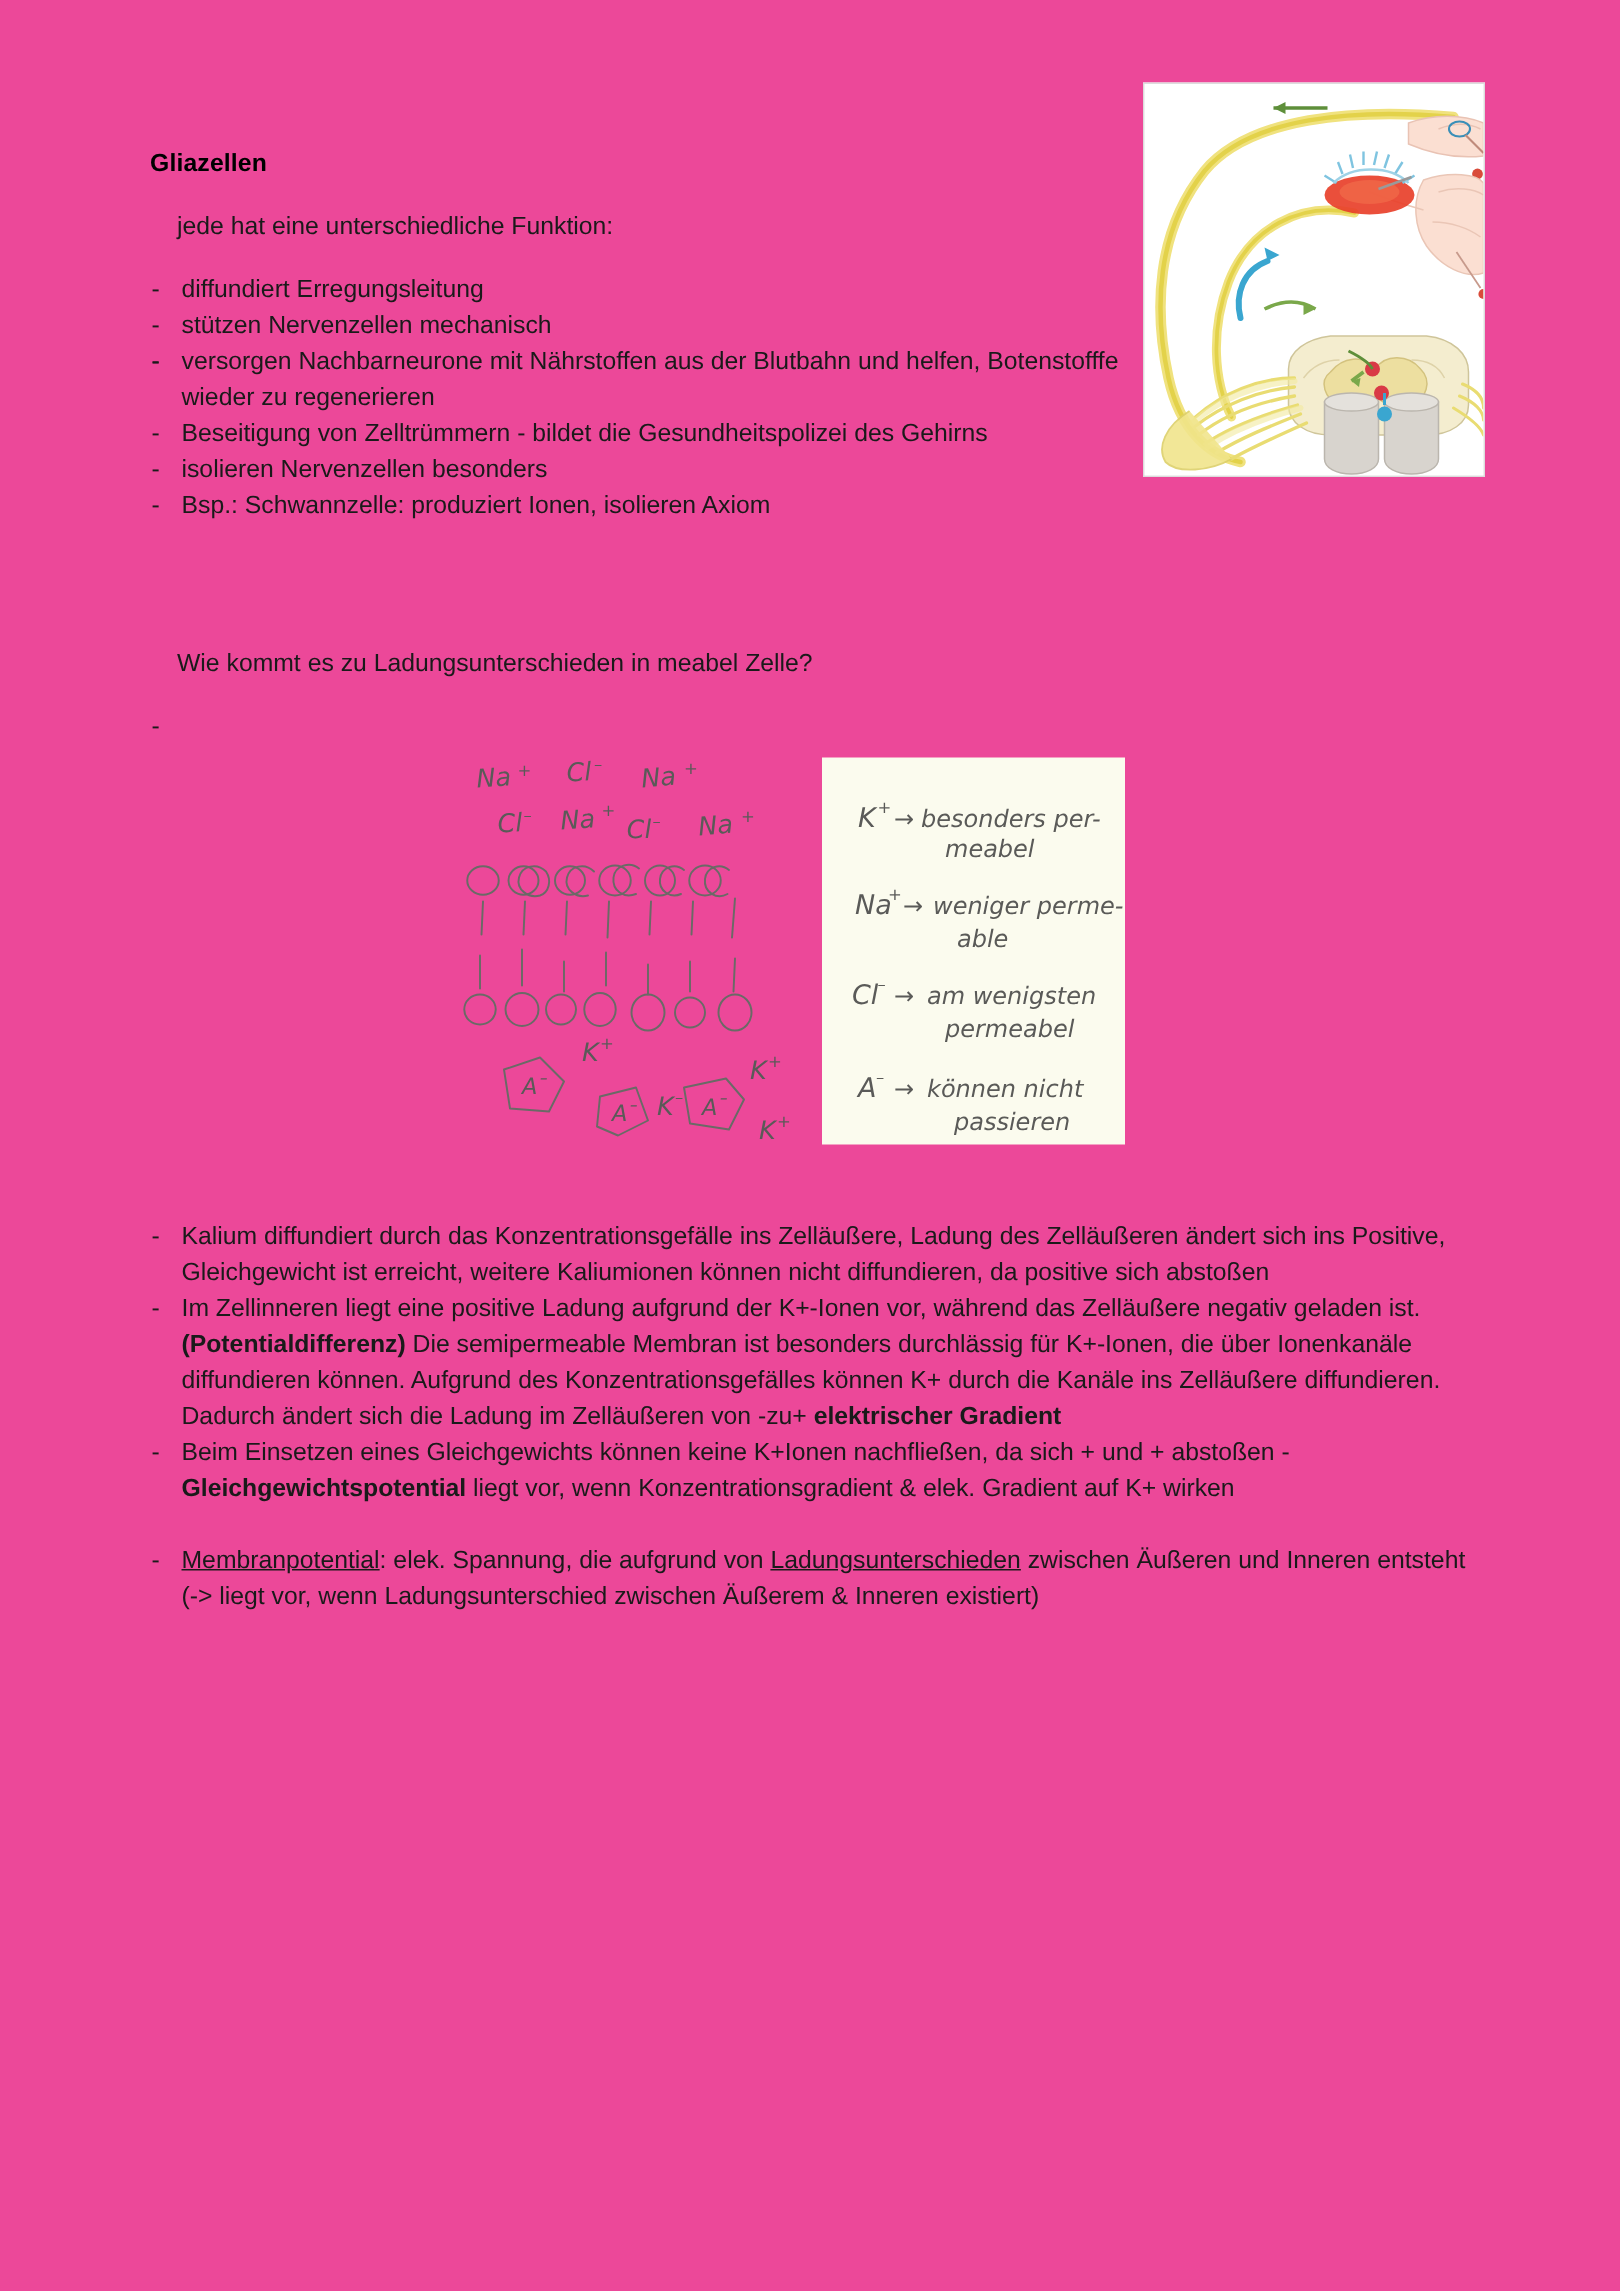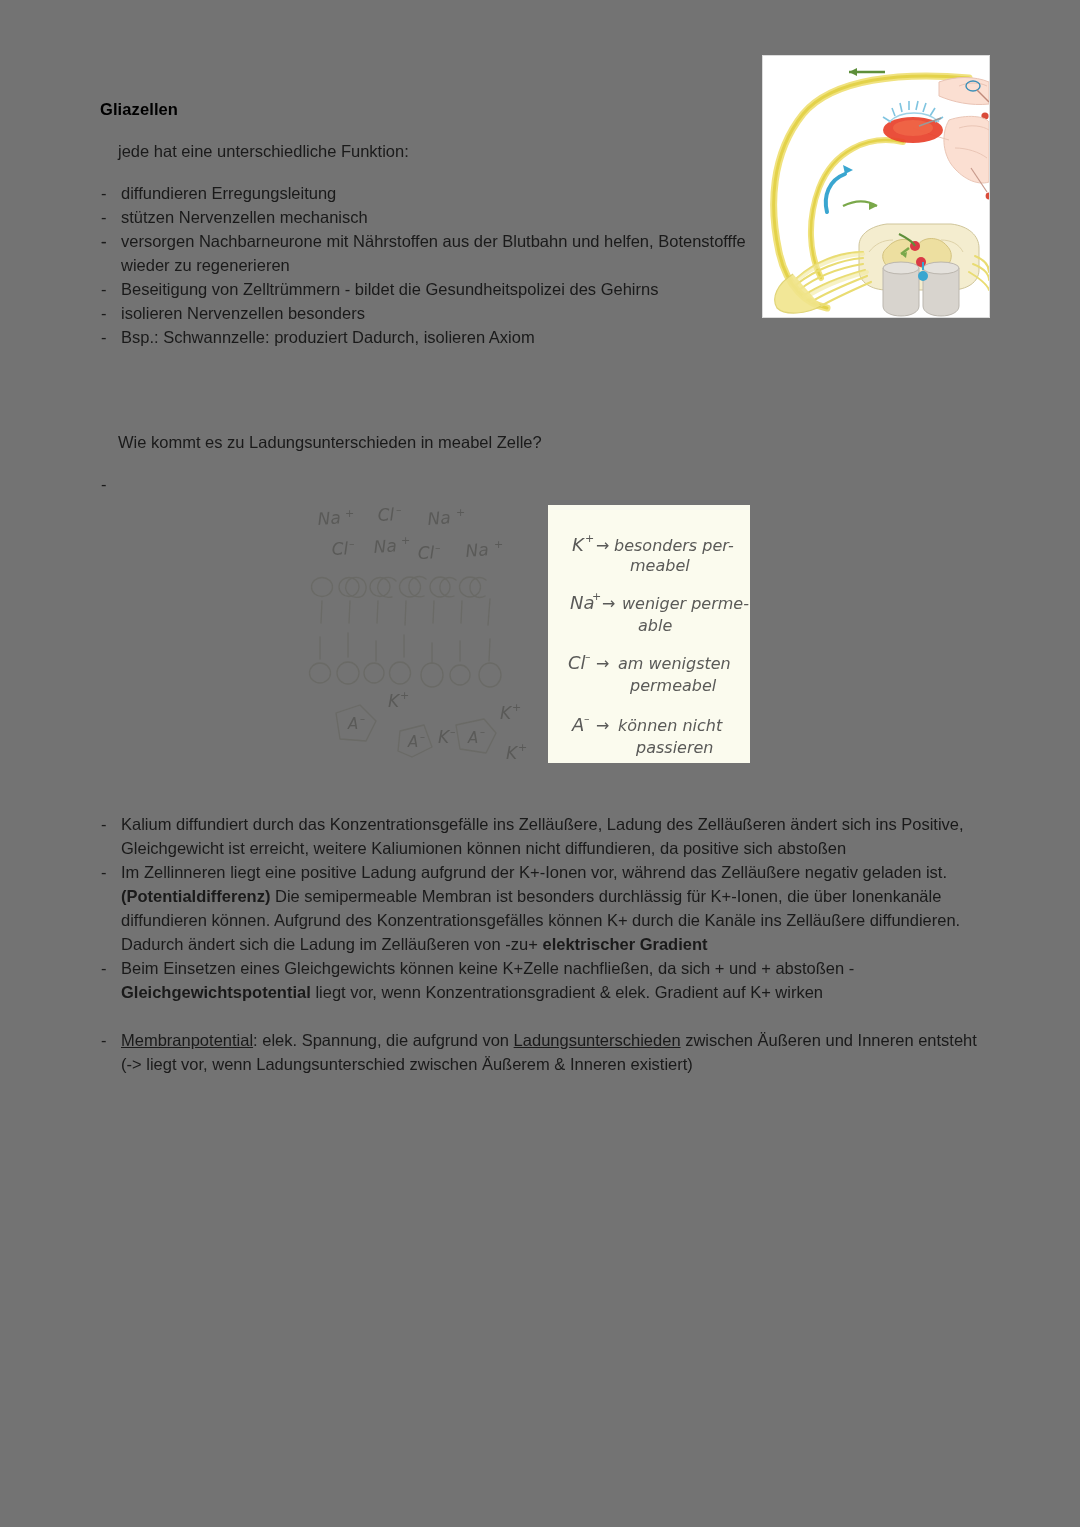--- a/index.html
+++ b/index.html
@@ -13,21 +13,21 @@
     height: 1527px;
     position: relative;
     font-family: "Liberation Sans", sans-serif;
     color: #000000;
     overflow: hidden;
   }
 
   .page {
     position: absolute;
     inset: 0;
-    background: #737373;
+    background: #ec4899;
   }
 
   
   .txt {
     font-size: 16.5px;
     line-height: 24px;
     color: #1a1a1a;
   }
   .heading {
     font-weight: bold;
@@ -126,21 +126,21 @@
 <body>
 
 <div class="page">
 
   <div id="section-gliazellen">
     <div class="heading">Gliazellen</div>
     <div class="txt intro-line">jede hat eine unterschiedliche Funktion:</div>
     <ul class="dash txt">
       <li>
         <span class="dash-mark">-</span>
-        <span>diffundieren Erregungsleitung</span>
+        <span>diffundiert Erregungsleitung</span>
       </li>
       <li>
         <span class="dash-mark">-</span>
         <span>stützen Nervenzellen mechanisch</span>
       </li>
       <li>
         <span class="dash-mark">-</span>
       </li>
       <li>
         <span class="dash-mark">-</span>
@@ -149,21 +149,21 @@
       <li>
         <span class="dash-mark">-</span>
         <span>Beseitigung von Zelltrümmern - bildet die Gesundheitspolizei des Gehirns</span>
       </li>
       <li>
         <span class="dash-mark">-</span>
         <span>isolieren Nervenzellen besonders</span>
       </li>
       <li>
         <span class="dash-mark">-</span>
-        <span>Bsp.: Schwannzelle: produziert Dadurch, isolieren Axiom</span>
+        <span>Bsp.: Schwannzelle: produziert Ionen, isolieren Axiom</span>
       </li>
     </ul>
   </div>
 
   <div id="section-membranpotential">
     <div class="gap-block"></div>
     <div class="txt intro-line">Wie kommt es zu Ladungsunterschieden in meabel Zelle?</div>
     <ul class="dash txt">
       <li>
         <span class="dash-mark">-</span>
@@ -179,21 +179,21 @@
         <span>Kalium diffundiert durch das Konzentrationsgefälle ins Zelläußere, Ladung des Zelläußeren ändert sich ins Positive, Gleichgewicht ist erreicht, weitere Kaliumionen können nicht diffundieren, da positive sich abstoßen</span>
       </li>
 
       <li>
         <span class="dash-mark">-</span>
         <span><span>Im Zellinneren liegt eine positive Ladung aufgrund der K+-Ionen vor, während das Zelläußere negativ geladen ist. </span><b>(Potentialdifferenz)</b><span> Die semipermeable Membran ist besonders durchlässig für K+-Ionen, die über Ionenkanäle diffundieren können. Aufgrund des Konzentrationsgefälles können K+ durch die Kanäle ins Zelläußere diffundieren. Dadurch ändert sich die Ladung im Zelläußeren von -zu+ </span><b>elektrischer Gradient</b></span>
       </li>
 
       <li>
         <span class="dash-mark">-</span>
-        <span><span>Beim Einsetzen eines Gleichgewichts können keine K+Zelle nachfließen, da sich + und + abstoßen - </span><b>Gleichgewichtspotential</b><span> liegt vor, wenn Konzentrationsgradient &amp; elek. Gradient auf K+ wirken</span></span>
+        <span><span>Beim Einsetzen eines Gleichgewichts können keine K+Ionen nachfließen, da sich + und + abstoßen - </span><b>Gleichgewichtspotential</b><span> liegt vor, wenn Konzentrationsgradient &amp; elek. Gradient auf K+ wirken</span></span>
       </li>
 
       <li style="height:24px"></li>
 
       <li>
         <span class="dash-mark">-</span>
         <span><span class="u">Membranpotential</span><span>: elek. Spannung, die aufgrund von </span><span class="u">Ladungsunterschieden</span><span> zwischen Äußeren und Inneren entsteht (-&gt; liegt vor, wenn Ladungsunterschied zwischen Äußerem &amp; Inneren existiert)</span></span>
       </li>
 
     </ul>

